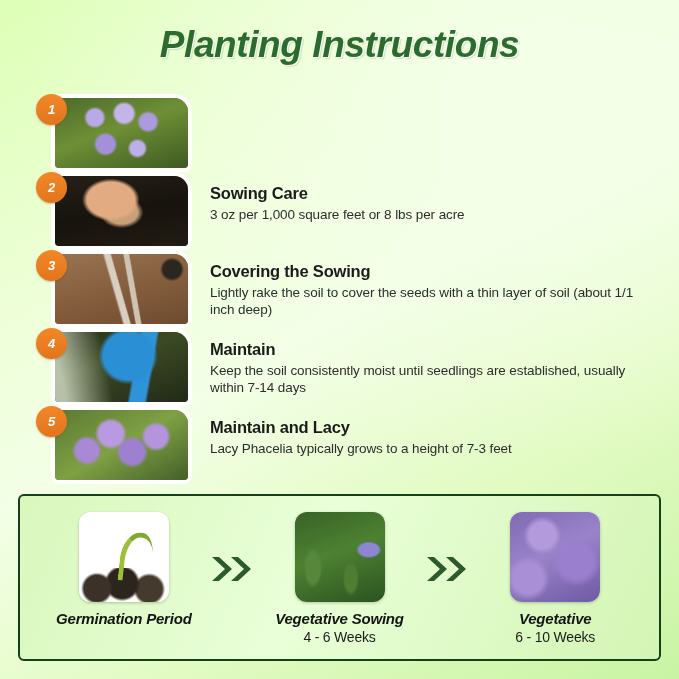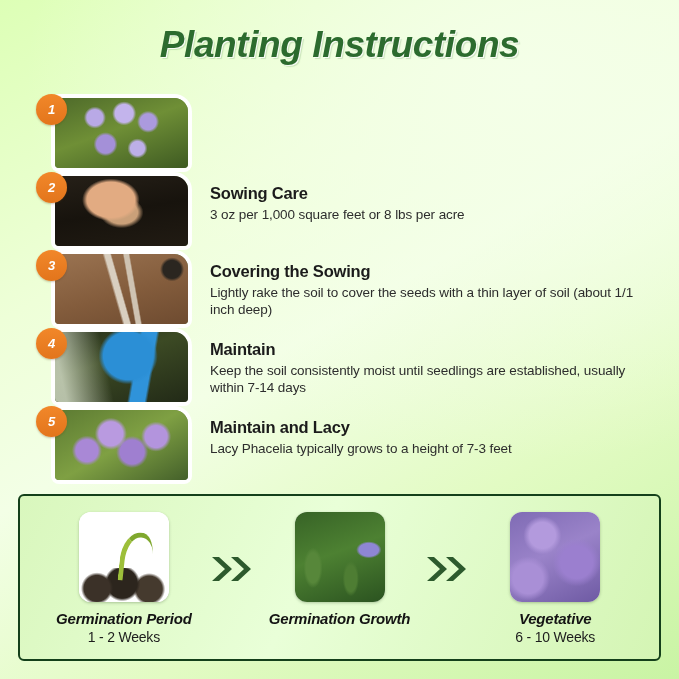--- a/index.html
+++ b/index.html
@@ -293,35 +293,35 @@
 
   </div>
 
   <div class="timeline">
 
     <div class="stage">
       <div class="stage-media">
         <div class="photo ph-sprout"></div>
       </div>
       <div class="stage-label">Germination Period</div>
-      <div class="stage-duration">1 - 2 Weeks</div>
     </div>
 
     <div class="chevrons">
       <svg width="44" height="30" viewBox="0 0 44 30" aria-hidden="true">
         <path d="M2 3 L15 15 L2 27 L9 27 L22 15 L9 3 Z" fill="#2d5a2d"></path>
         <path d="M21 3 L34 15 L21 27 L28 27 L41 15 L28 3 Z" fill="#2d5a2d"></path>
       </svg>
     </div>
 
     <div class="stage">
       <div class="stage-media">
         <div class="photo ph-foliage"></div>
       </div>
-      <div class="stage-label">Germination Growth</div>
+      <div class="stage-label">Vegetative Sowing</div>
+      <div class="stage-duration">4 - 6 Weeks</div>
     </div>
 
     <div class="chevrons">
       <svg width="44" height="30" viewBox="0 0 44 30" aria-hidden="true">
         <path d="M2 3 L15 15 L2 27 L9 27 L22 15 L9 3 Z" fill="#2d5a2d"></path>
         <path d="M21 3 L34 15 L21 27 L28 27 L41 15 L28 3 Z" fill="#2d5a2d"></path>
       </svg>
     </div>
 
     <div class="stage">

